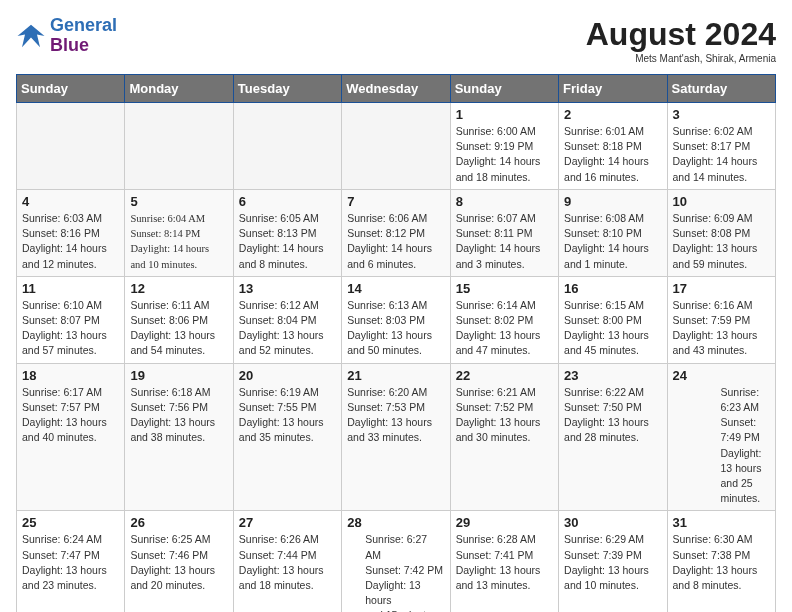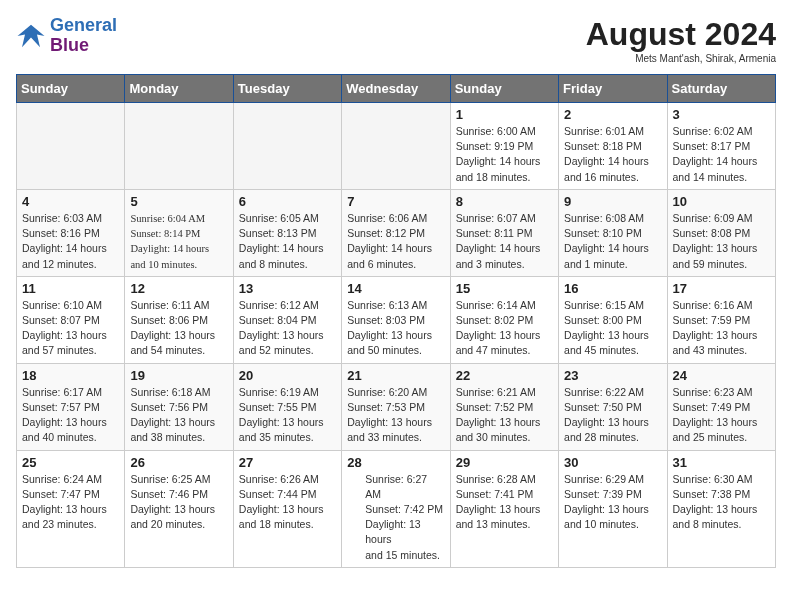--- a/index.html
+++ b/index.html
@@ -286,21 +286,21 @@
         </td>
         <td>
           <div class="day-num">23</div>
           <div class="day-info" style="white-space: pre-line;">Sunrise: 6:22 AM
 Sunset: 7:50 PM
 Daylight: 13 hours
 and 28 minutes.</div>
         </td>
         <td>
           <div class="day-num">24</div>
-          <div class="day-info" style="white-space: pre-line;">Sunrise: 6:23 AM
+          <div class="day-info" style="white-space: pre-line; margin-left: 48px;">Sunrise: 6:23 AM
 Sunset: 7:49 PM
 Daylight: 13 hours
 and 25 minutes.</div>
         </td>
       </tr>
       <tr>
         <td>
           <div class="day-num">25</div>
           <div class="day-info" style="white-space: pre-line;">Sunrise: 6:24 AM
 Sunset: 7:47 PM

